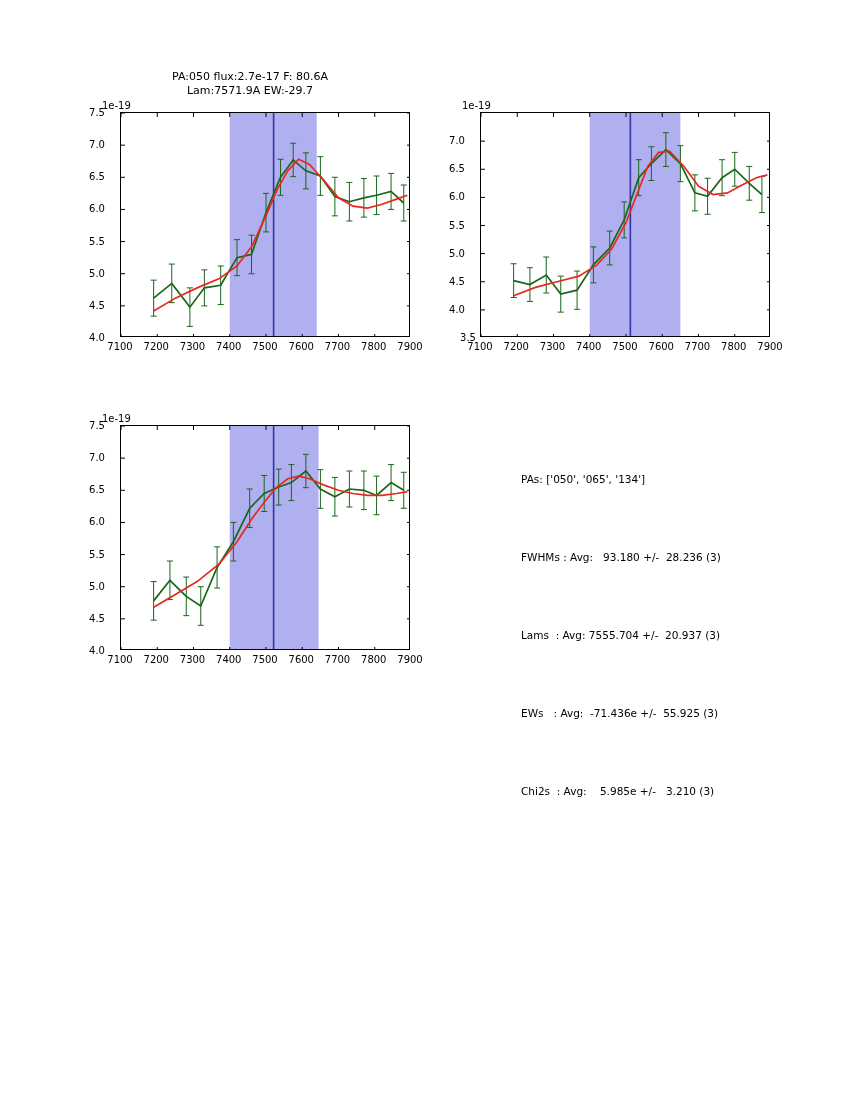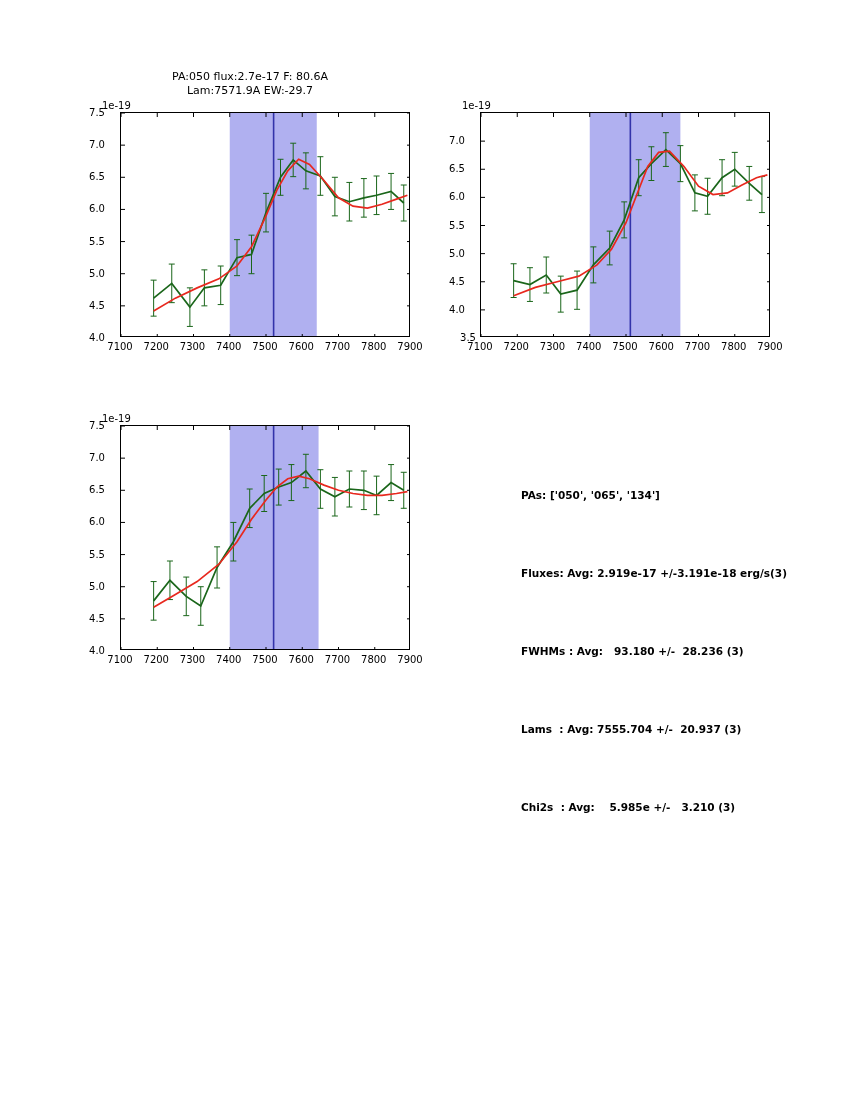--- a/index.html
+++ b/index.html
@@ -412,19 +412,19 @@
     <div class="ytick-label" style="left: 0px; width: 34px; top: 267px;">4.0</div>
     <div class="ytick-label" style="left: 0px; width: 34px; top: 234.857px;">4.5</div>
     <div class="ytick-label" style="left: 0px; width: 34px; top: 202.714px;">5.0</div>
     <div class="ytick-label" style="left: 0px; width: 34px; top: 170.571px;">5.5</div>
     <div class="ytick-label" style="left: 0px; width: 34px; top: 138.429px;">6.0</div>
     <div class="ytick-label" style="left: 0px; width: 34px; top: 106.286px;">6.5</div>
     <div class="ytick-label" style="left: 0px; width: 34px; top: 74.1429px;">7.0</div>
     <div class="ytick-label" style="left: 0px; width: 34px; top: 42px;">7.5</div>
   </div>
 
-<div class="stats" style="left:521px; top:430px; width:300px;font-weight:bold;">
+<div class="stats" style="left:521px; top:414px; width:300px;">
   <div>PAs: ['050', '065', '134']</div>
-  <div>Fluxes: Avg: 2.919e-17 +/-3.191e-18 erg/s(3)</div>
   <div>FWHMs : Avg:   93.180 +/-  28.236 (3)</div>
   <div>Lams  : Avg: 7555.704 +/-  20.937 (3)</div>
+  <div>EWs   : Avg:  -71.436e +/-  55.925 (3)</div>
   <div>Chi2s  : Avg:    5.985e +/-   3.210 (3)</div>
 </div>
 
 </body></html>

